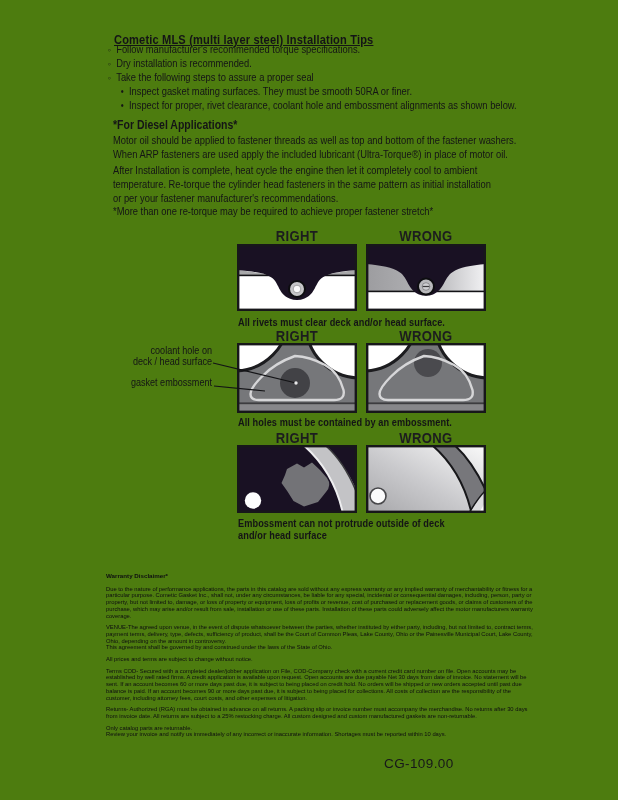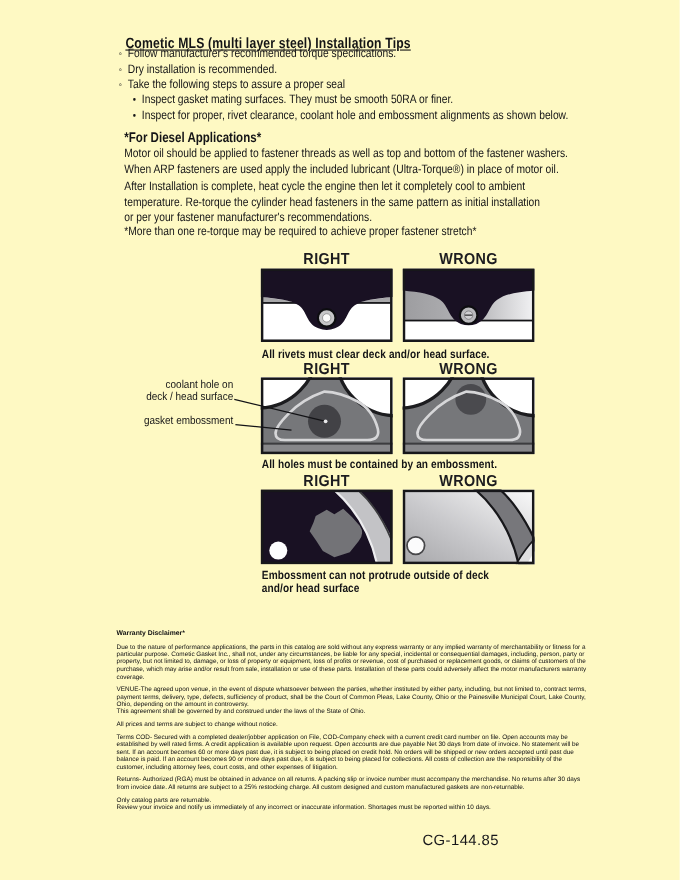--- a/index.html
+++ b/index.html
@@ -1,17 +1,17 @@
 <!DOCTYPE html>
 <html><head>
 <meta charset="utf-8">
 <style>
   html,body{margin:0;padding:0;background:#ffffff;}
   .page{
-    position:relative;width:618px;height:800px;background:#fef9c3;
+    position:relative;width:618px;height:800px;background:#4d7c0f;
     font-family:"Liberation Sans",sans-serif;color:#141416;overflow:hidden;
   }
   .condX{transform:scaleX(.85);transform-origin:0 0;white-space:nowrap;}
   .title{
     position:absolute;left:114px;top:23px;font-size:13.5px;font-weight:bold;
     text-decoration:underline;letter-spacing:.2px;transform:scaleX(.82);
     transform-origin:0 0;white-space:nowrap;
   }
   .bullets{position:absolute;left:106px;top:43px;font-size:11px;line-height:13.9px;}
   .b{display:flex;gap:4px;white-space:nowrap;}
@@ -204,15 +204,15 @@
     <div class="dp">Due to the nature of performance applications, the parts in this catalog are sold without any express warranty or any implied warranty of merchantability or fitness for a particular purpose.  Cometic Gasket Inc., shall not, under any circumstances, be liable for any special, incidental or consequential damages, including, person, party or property, but not limited to, damage, or loss of property or equipment, loss of profits or revenue, cost of purchased or replacement goods, or claims of customers of the purchase, which may arise and/or result from sale, installation or use of these parts.  Installation of these parts could adversely affect the motor manufacturers warranty coverage.</div>
     <div class="dp0">VENUE-The agreed upon venue, in the event of dispute whatsoever between the parties, whether instituted by either party, including, but not limited to, contract terms, payment terms, delivery, type, defects, sufficiency of product, shall be the Court of Common Pleas, Lake County, Ohio or the Painesville Municipal Court, Lake County, Ohio, depending on the amount in controversy.</div>
     <div class="dp">This agreement shall be governed by and construed under the laws of the State of Ohio.</div>
     <div class="dp">All prices and terms are subject to change without notice.</div>
     <div class="dp">Terms COD- Secured with a completed dealer/jobber application on File, COD-Company check with a current credit card number on file.  Open accounts may be established by well rated firms.  A credit application is available upon request.  Open accounts are due payable Net 30 days from date of invoice.  No statement will be sent.  If an account becomes 60 or more days past due, it is subject to being placed on credit hold.  No orders will be shipped or new orders accepted until past due balance is paid.  If an account becomes 90 or more days past due, it is subject to being placed for collections.  All costs of collection are the responsibility of the customer, including attorney fees, court costs, and other expenses of litigation.</div>
     <div class="dp">Returns- Authorized (RGA) must be obtained in advance on all returns.  A packing slip or invoice number must accompany the merchandise.  No returns after 30 days from invoice date.  All returns are subject to a 25% restocking charge.  All custom designed and custom manufactured gaskets are non-returnable.</div>
     <div class="dp0">Only catalog parts are returnable.</div>
     <div class="dp0">Review your invoice and notify us immediately of any incorrect or inaccurate information.  Shortages must be reported within 10 days.</div>
   </div>
 
-  <div class="code">CG-144.85</div>
+  <div class="code">CG-109.00</div>
 
 </div>
 
 </body></html>

